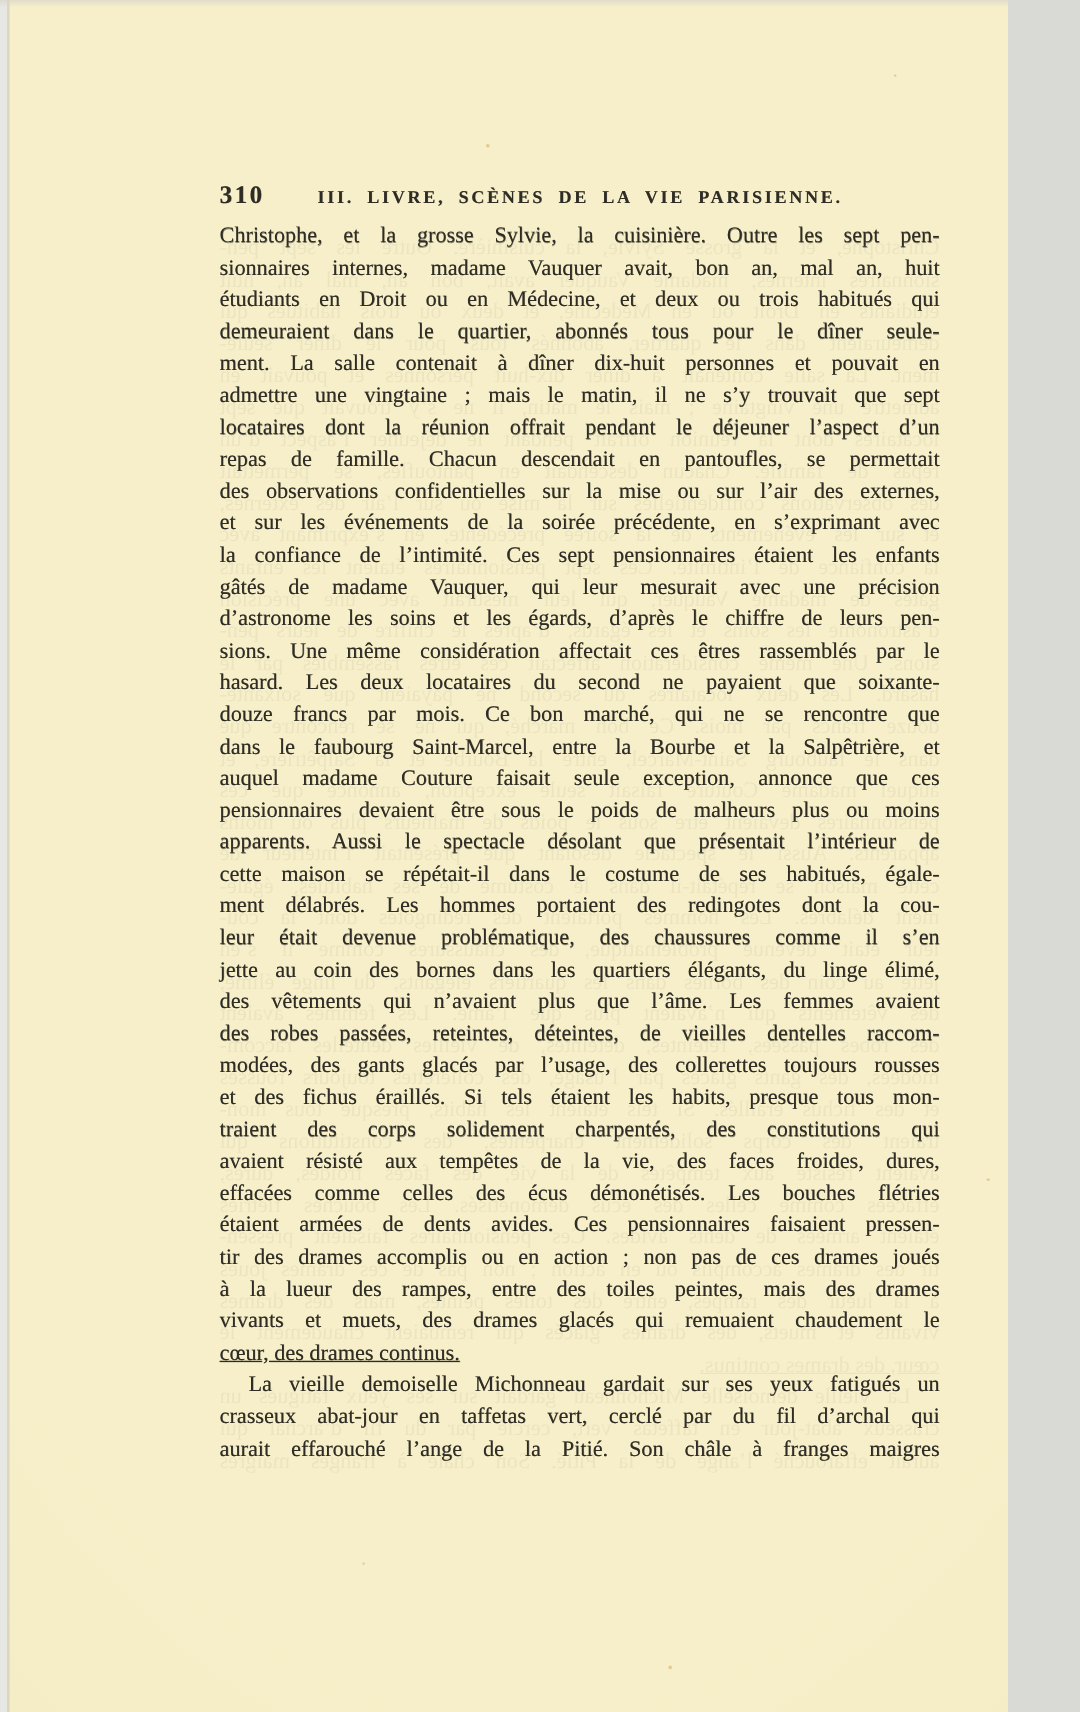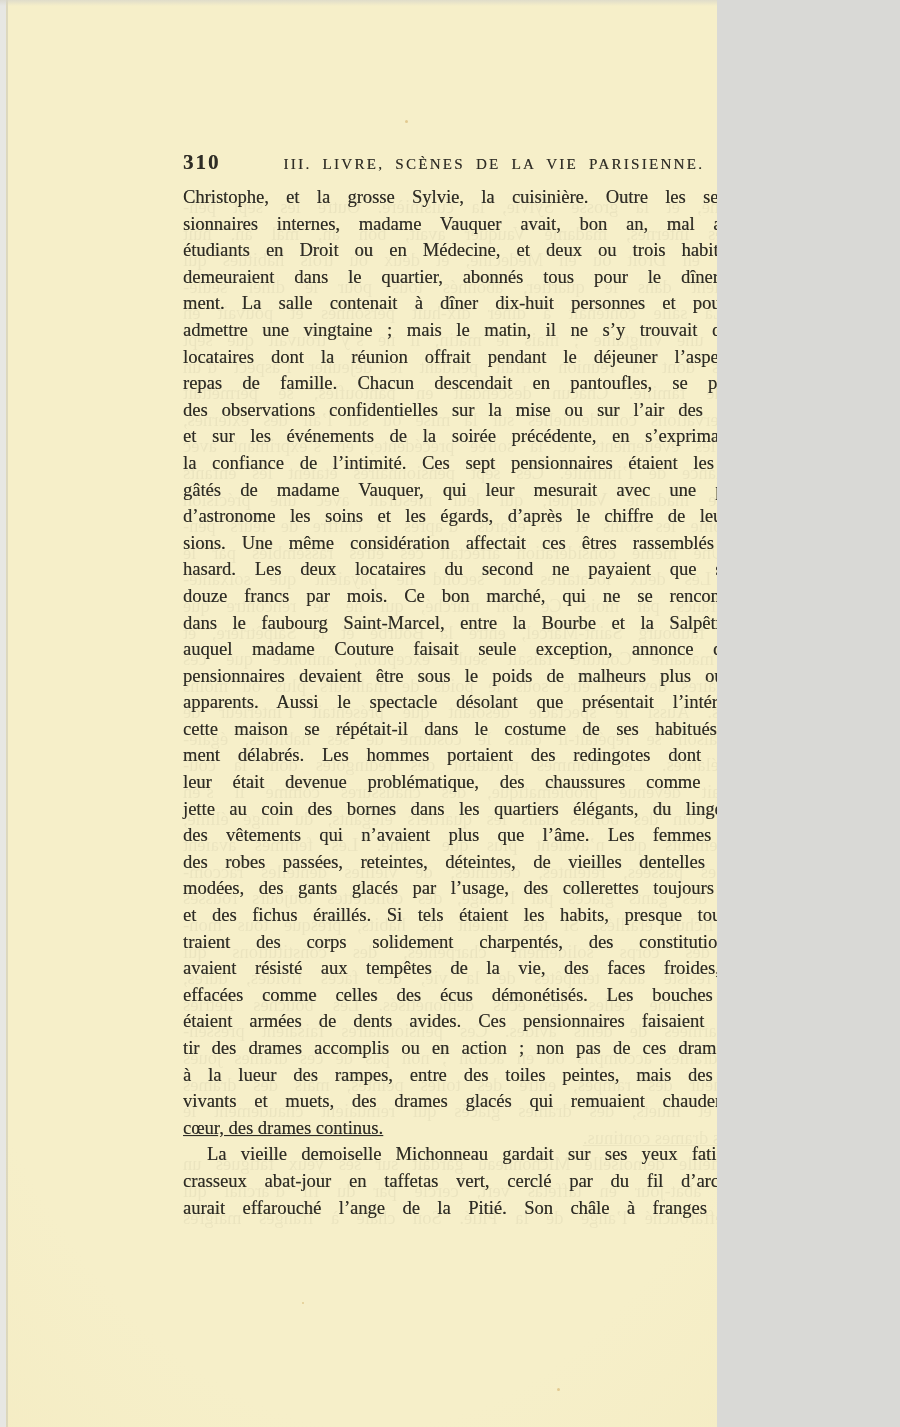--- a/index.html
+++ b/index.html
@@ -1,18 +1,18 @@
 <!DOCTYPE html>
 <html lang="fr"><head>
 <meta charset="utf-8">
 <style>
   html, body { margin: 0; padding: 0; background: #d9d9d6; }
   .page {
     position: relative;
-    width: 717px;
+    width: 840px;
     height: 1427px;
     margin: 0;
     overflow: hidden;
     background-color: #f3ebc0;
     background-image:
       radial-gradient(ellipse 135% 120% at 52% 40%, #f6efc9 50%, #f2e9bd 85%, #ece3b2 100%);
     font-family: "Liberation Serif", "DejaVu Serif", serif;
     color: #2e2c25;
   }
   .edge-left {
@@ -31,22 +31,22 @@
     position: absolute;
     left: 183px; top: 150px; width: 600px;
     display: flex; align-items: baseline;
     white-space: nowrap;
   }
   .pagenum {
     font-size: 21px; font-weight: 700; letter-spacing: 2px;
     text-shadow: 0.3px 0.2px 0.3px rgba(46,44,37,.55);
   }
   .running-title {
-    margin-left: 63px;
-    font-size: 15px; font-weight: 400;
+    margin-left: 44px;
+    font-size: 15px; font-weight: 700;
     letter-spacing: 2.3px; word-spacing: 5px;
     text-shadow: 0.3px 0.2px 0.3px rgba(46,44,37,.5);
   }
   .text-col {
     position: absolute;
     left: 183px; top: 184px; width: 600px;
   }
   .line {
     font-size: 18.5px;
     line-height: 26.6px;

